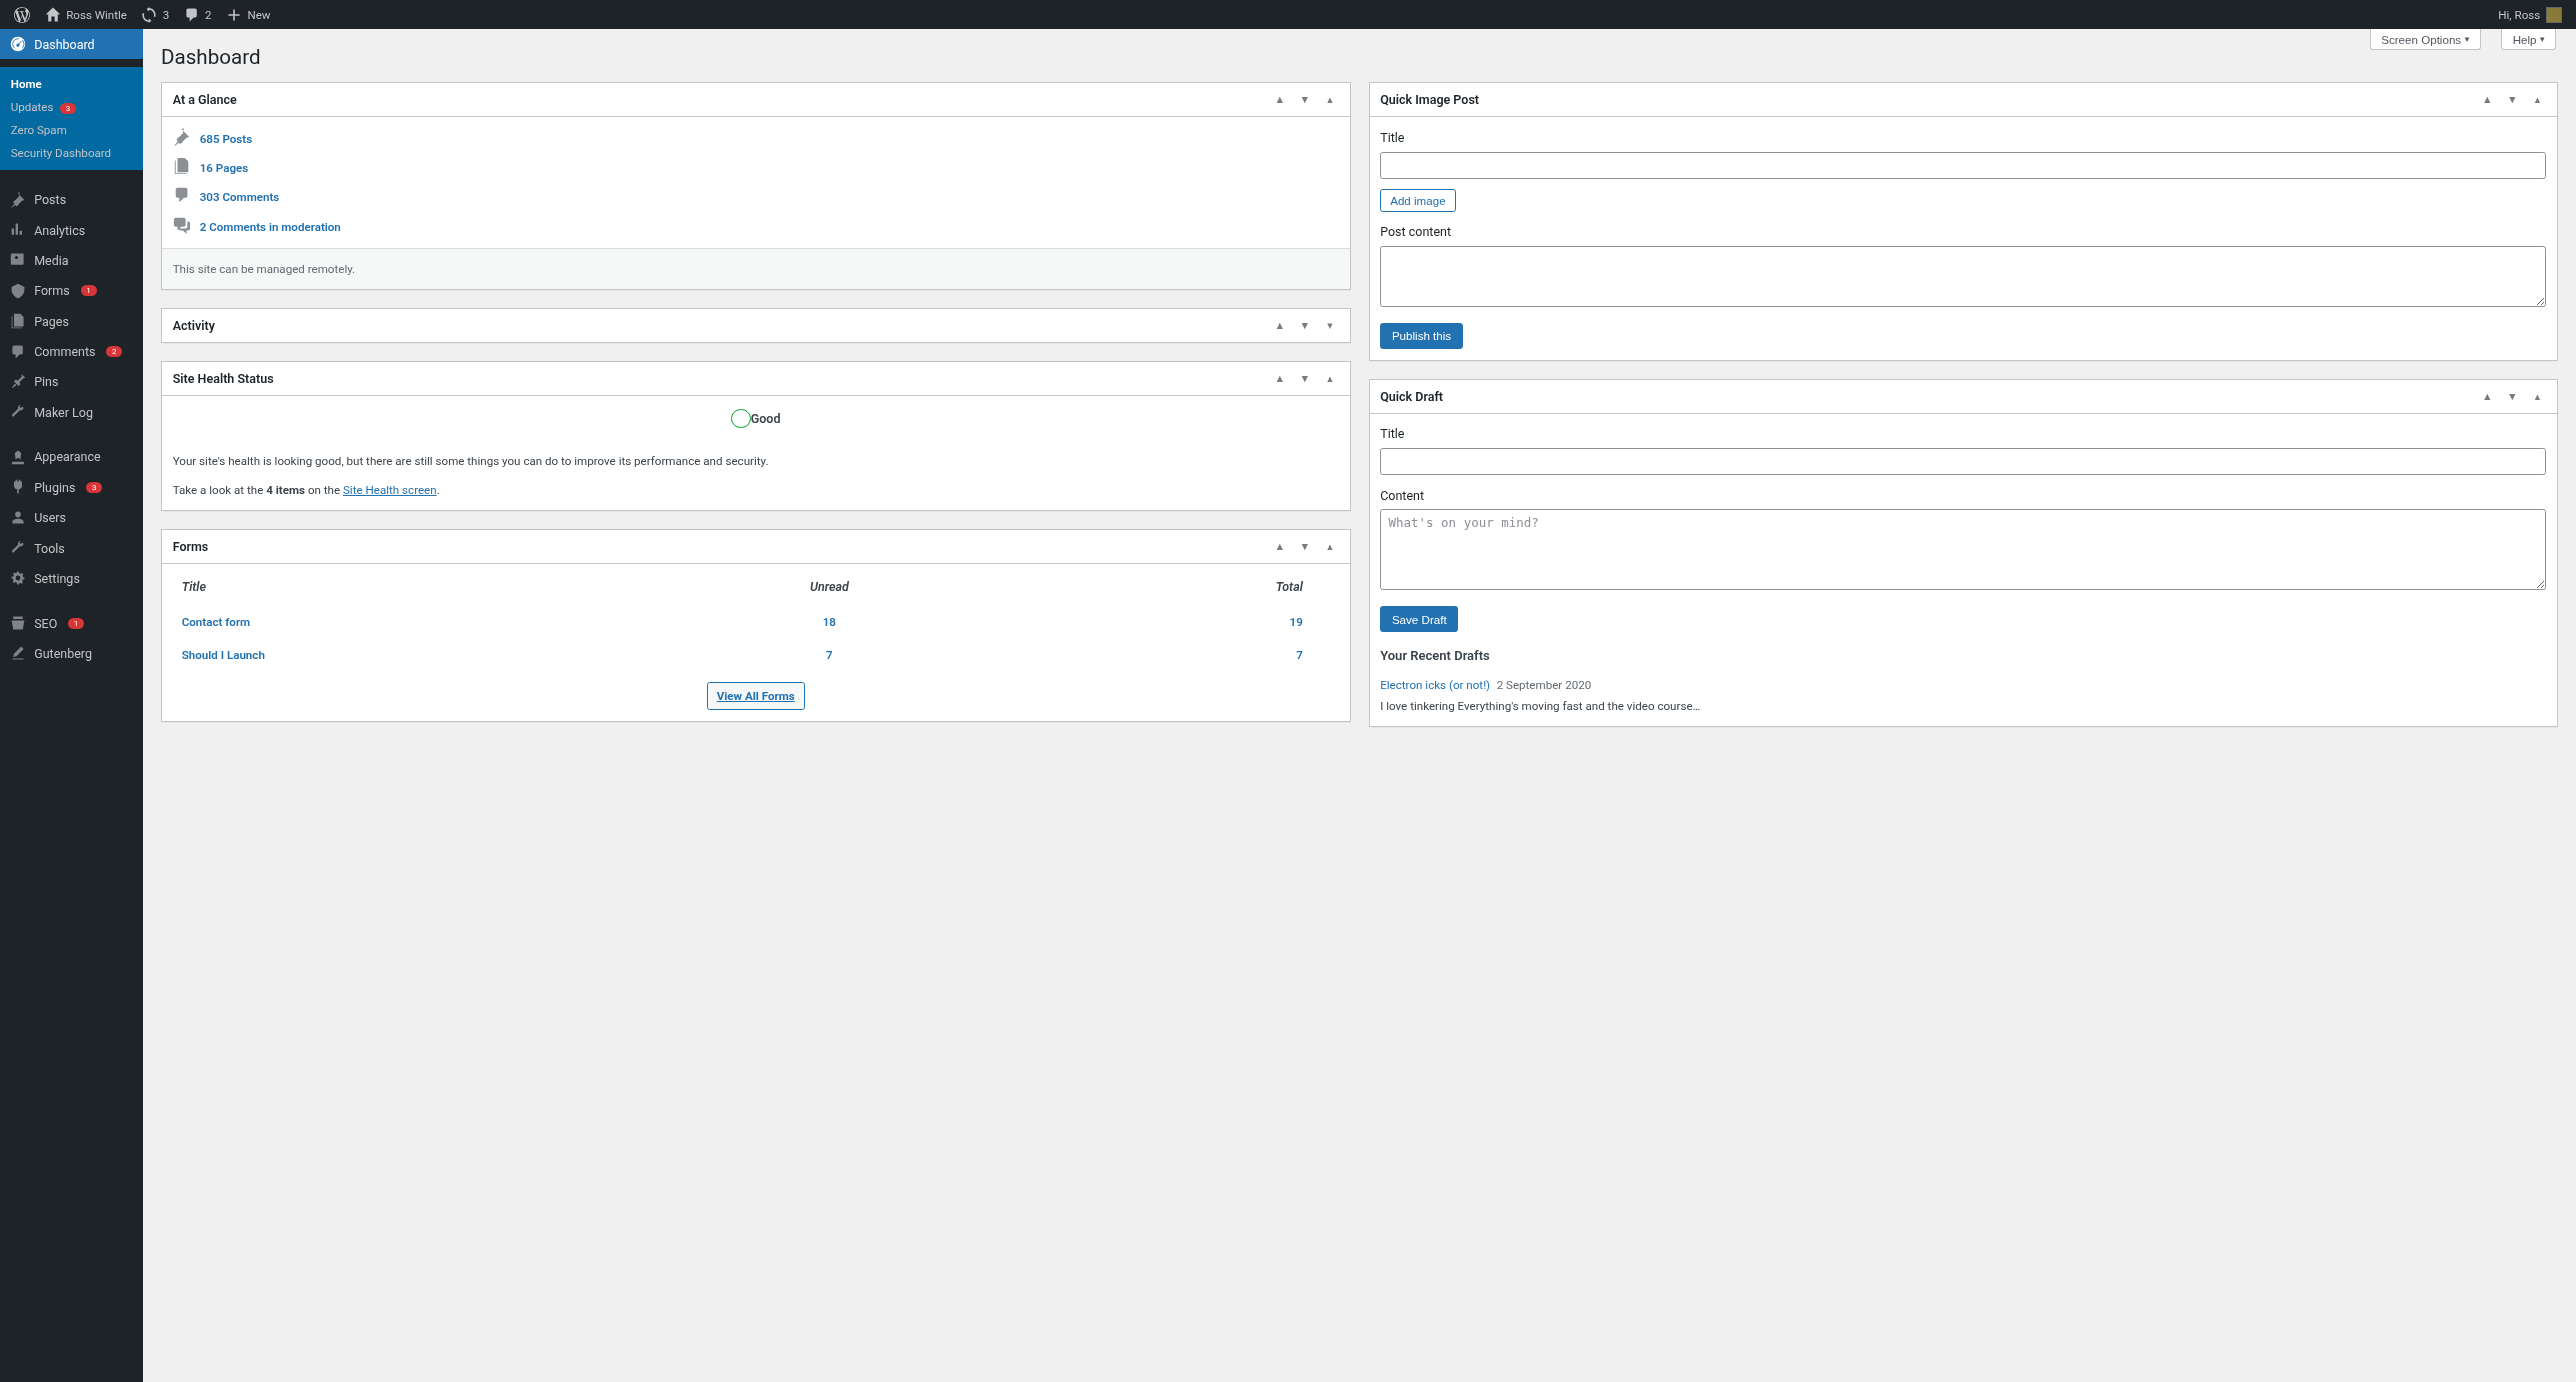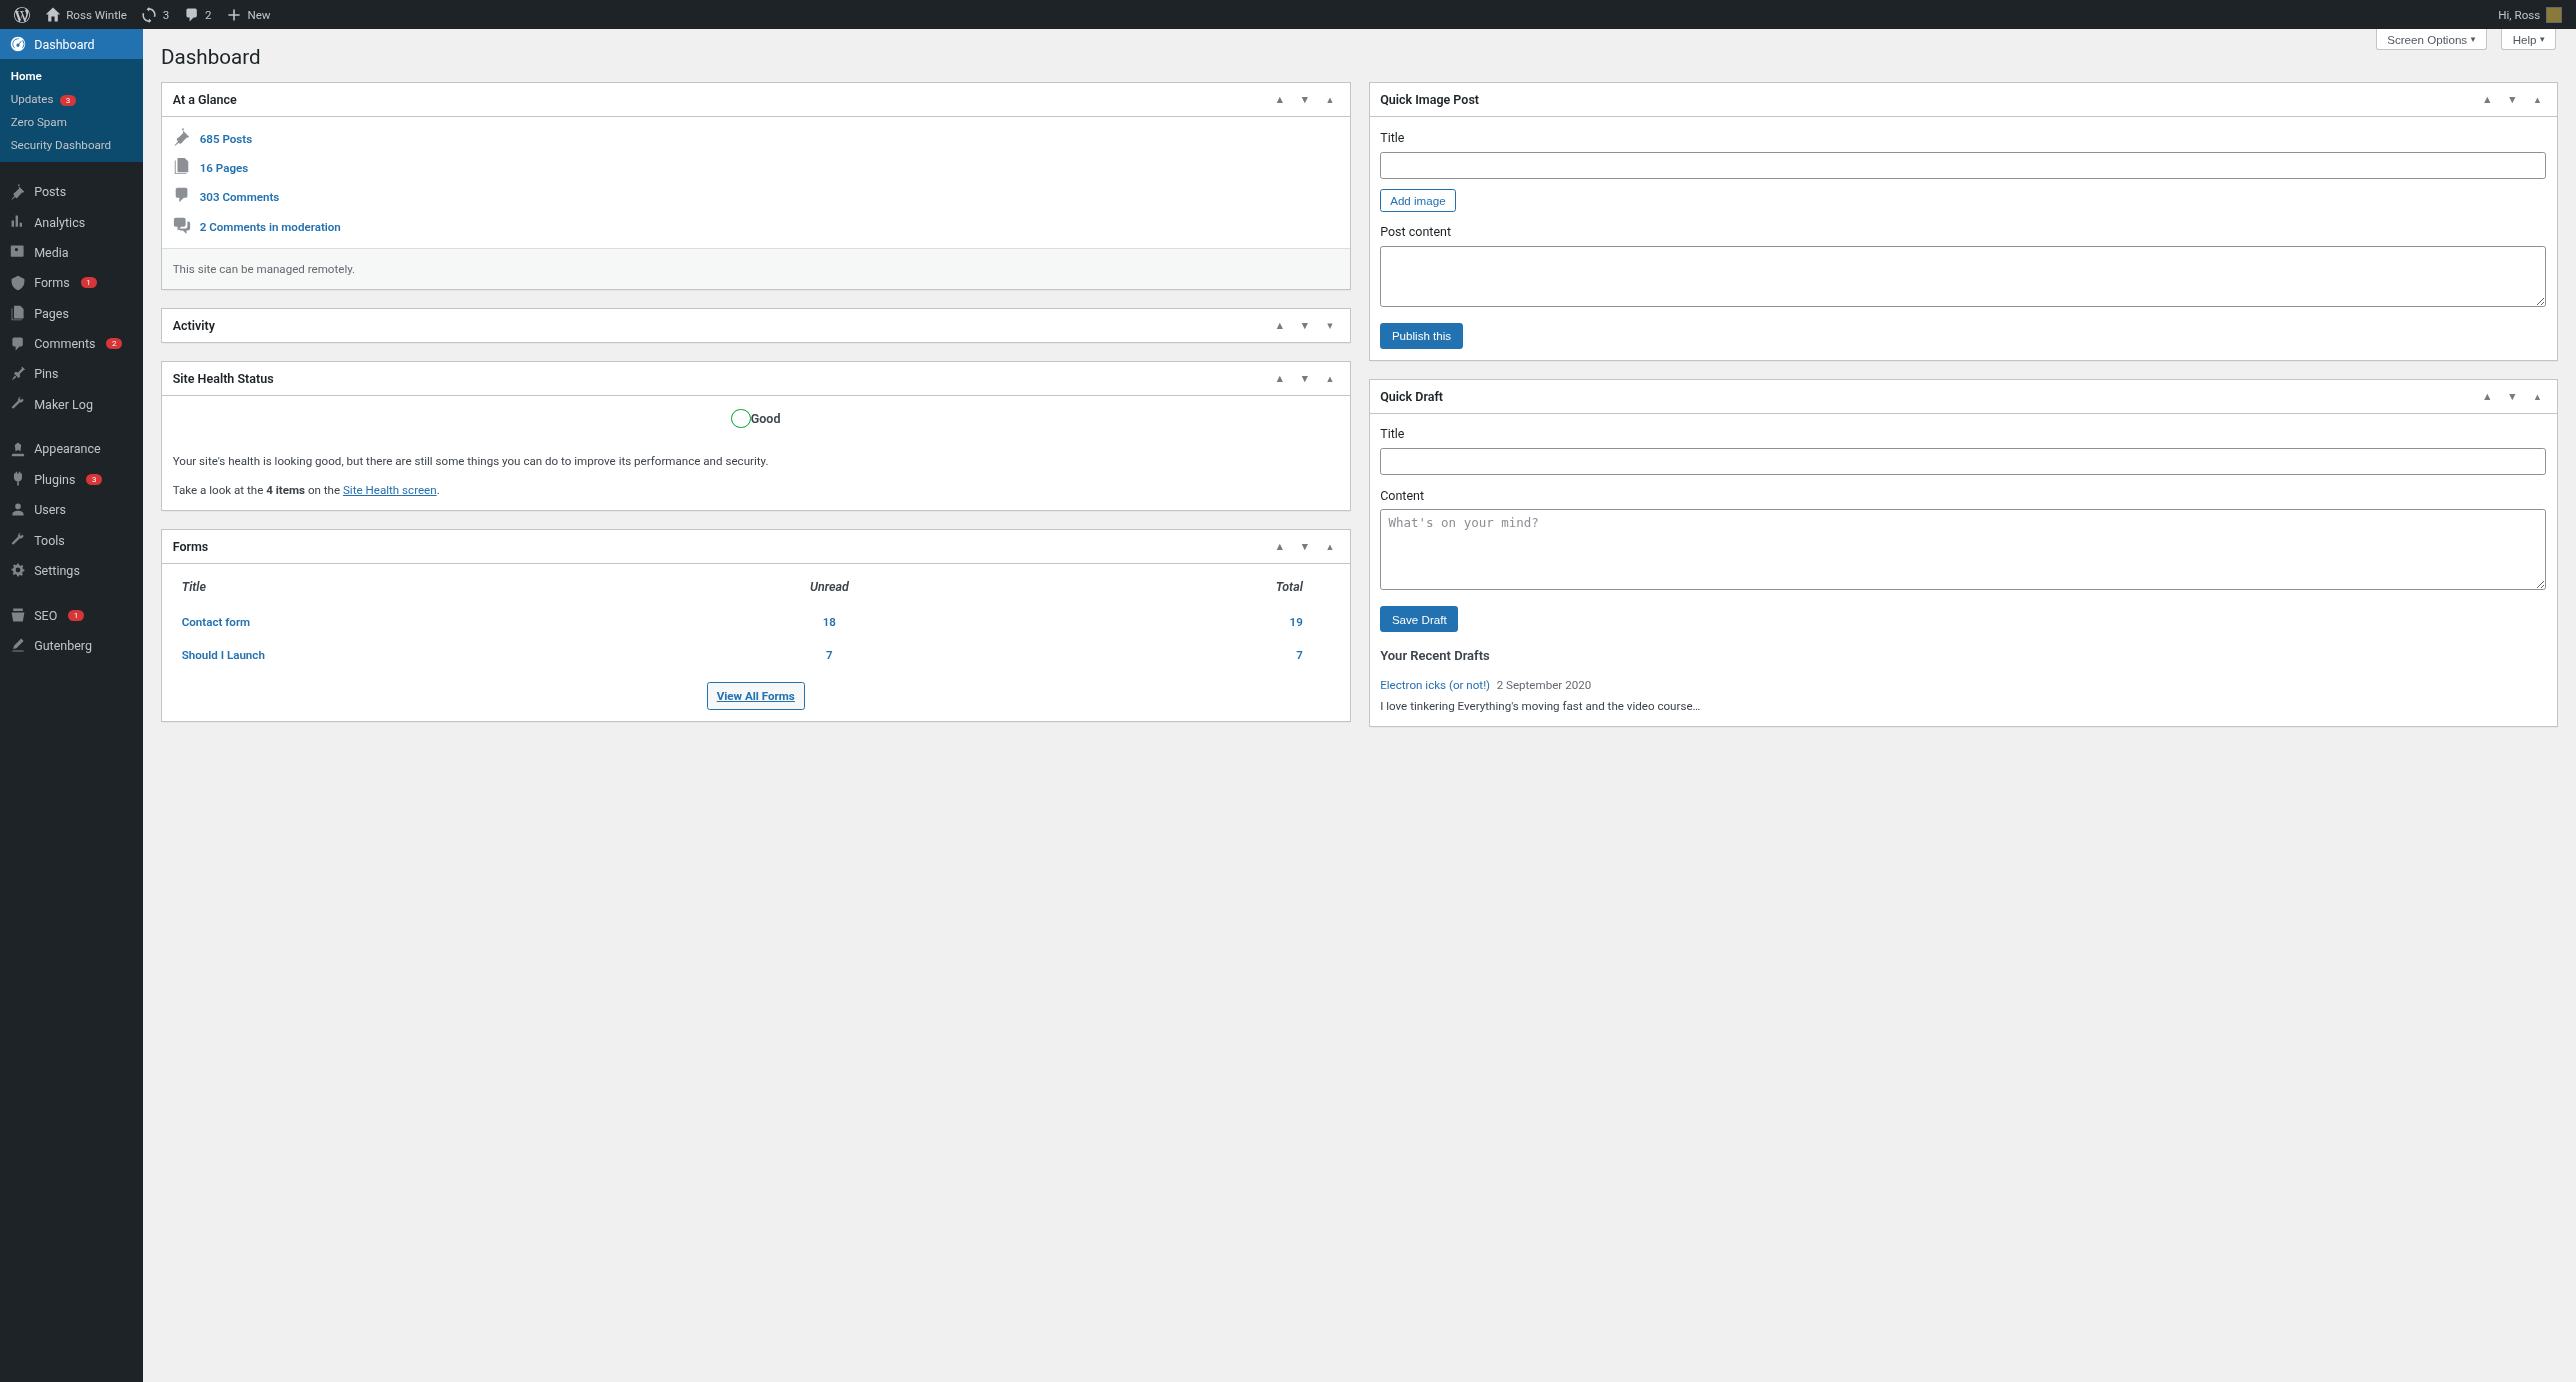--- a/index.html
+++ b/index.html
@@ -46,34 +46,34 @@
       min-height: 30px;
       position: relative;
     }
     .menu-item.current { background: #2271b1; color: #fff; position: relative; }
     .menu-item.current::after {
       content: ''; position: absolute; right: -7.2px; top: 50%; transform: translateY(-50%);
       border: 7.2px solid transparent; border-right-color: #f0f0f1;
     }
     .menu-icon { width: 18px; display: flex; justify-content: center; font-size: 16px; color: inherit; opacity: 0.6; }
     .menu-item.current .menu-icon { opacity: 1; }
-    .submenu { list-style: none; background: #0c4a6e; padding: 5.4px 0; }
+    .submenu { list-style: none; background: #0369a1; padding: 5.4px 0; margin-top: 8px; }
     .submenu-item { padding: 4.5px 10.7px; font-size: 11.6px; color: #c3c4c7; cursor: pointer; }
     .submenu-item.current { color: #fff; font-weight: 600; }
     .badge {
       background: #d63638; color: #fff; border-radius: 9px;
       font-size: 8px; padding: 0.9px 5.4px; min-width: 16px;
       display: inline-flex; align-items: center; justify-content: center;
       margin-left: 3.6px;
     }
     .separator { height: 14.3px; }
 
     
     .content { flex: 1; padding: 0 18px 18px; position: relative; }
-    .top-buttons { position: absolute; top: 0; right: 19.7px; display: flex; gap: 14px; }
+    .top-buttons { position: absolute; top: 0; right: 19.7px; display: flex; gap: 20px; }
     .top-btn {
       background: #fff; border: 0.9px solid #c3c4c7; border-top: none;
       border-radius: 0 0 3.6px 3.6px;
       padding: 3.6px 10.7px; font-size: 11.6px; cursor: pointer;
       display: flex; align-items: center; gap: 3.6px;
       color: #50575e;
     }
     .page-title { font-size: 20.6px; font-weight: 400; padding: 16px 0 13.4px; color: #1d2327; }
 
     .columns { display: flex; gap: 18px; }

